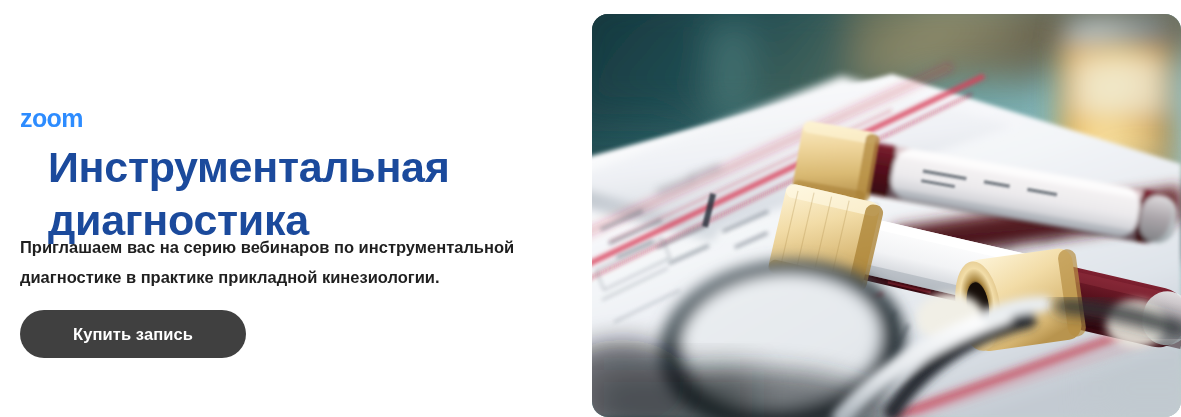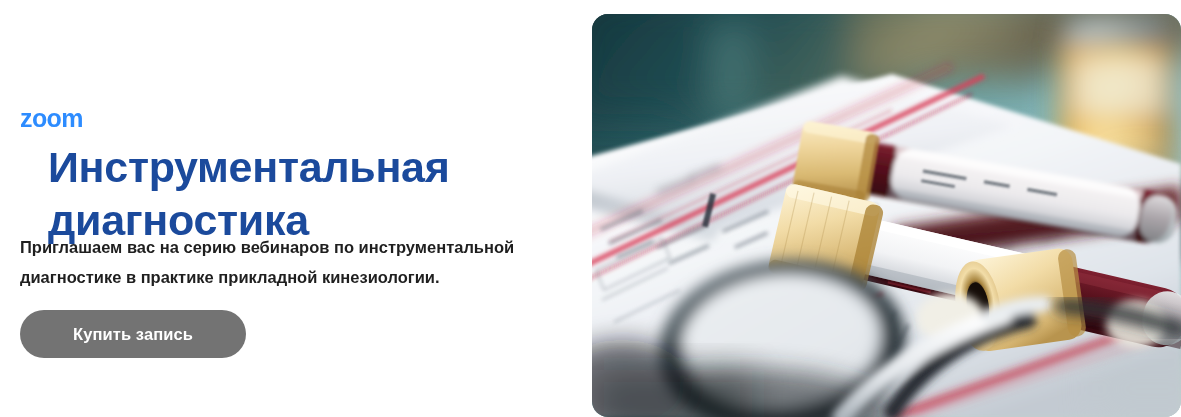--- a/index.html
+++ b/index.html
@@ -68,21 +68,21 @@
   }
 
   .cta-button {
     position: absolute;
     left: 0;
     top: 310px;
     width: 226px;
     height: 48px;
     border: none;
     border-radius: 24px;
-    background: #737373;
+    background: #404040;
     color: #ffffff;
     font-family: "Liberation Sans", sans-serif;
     font-size: 16.5px;
     font-weight: 700;
     letter-spacing: 0.1px;
     cursor: pointer;
     padding: 0;
   }
 
   

